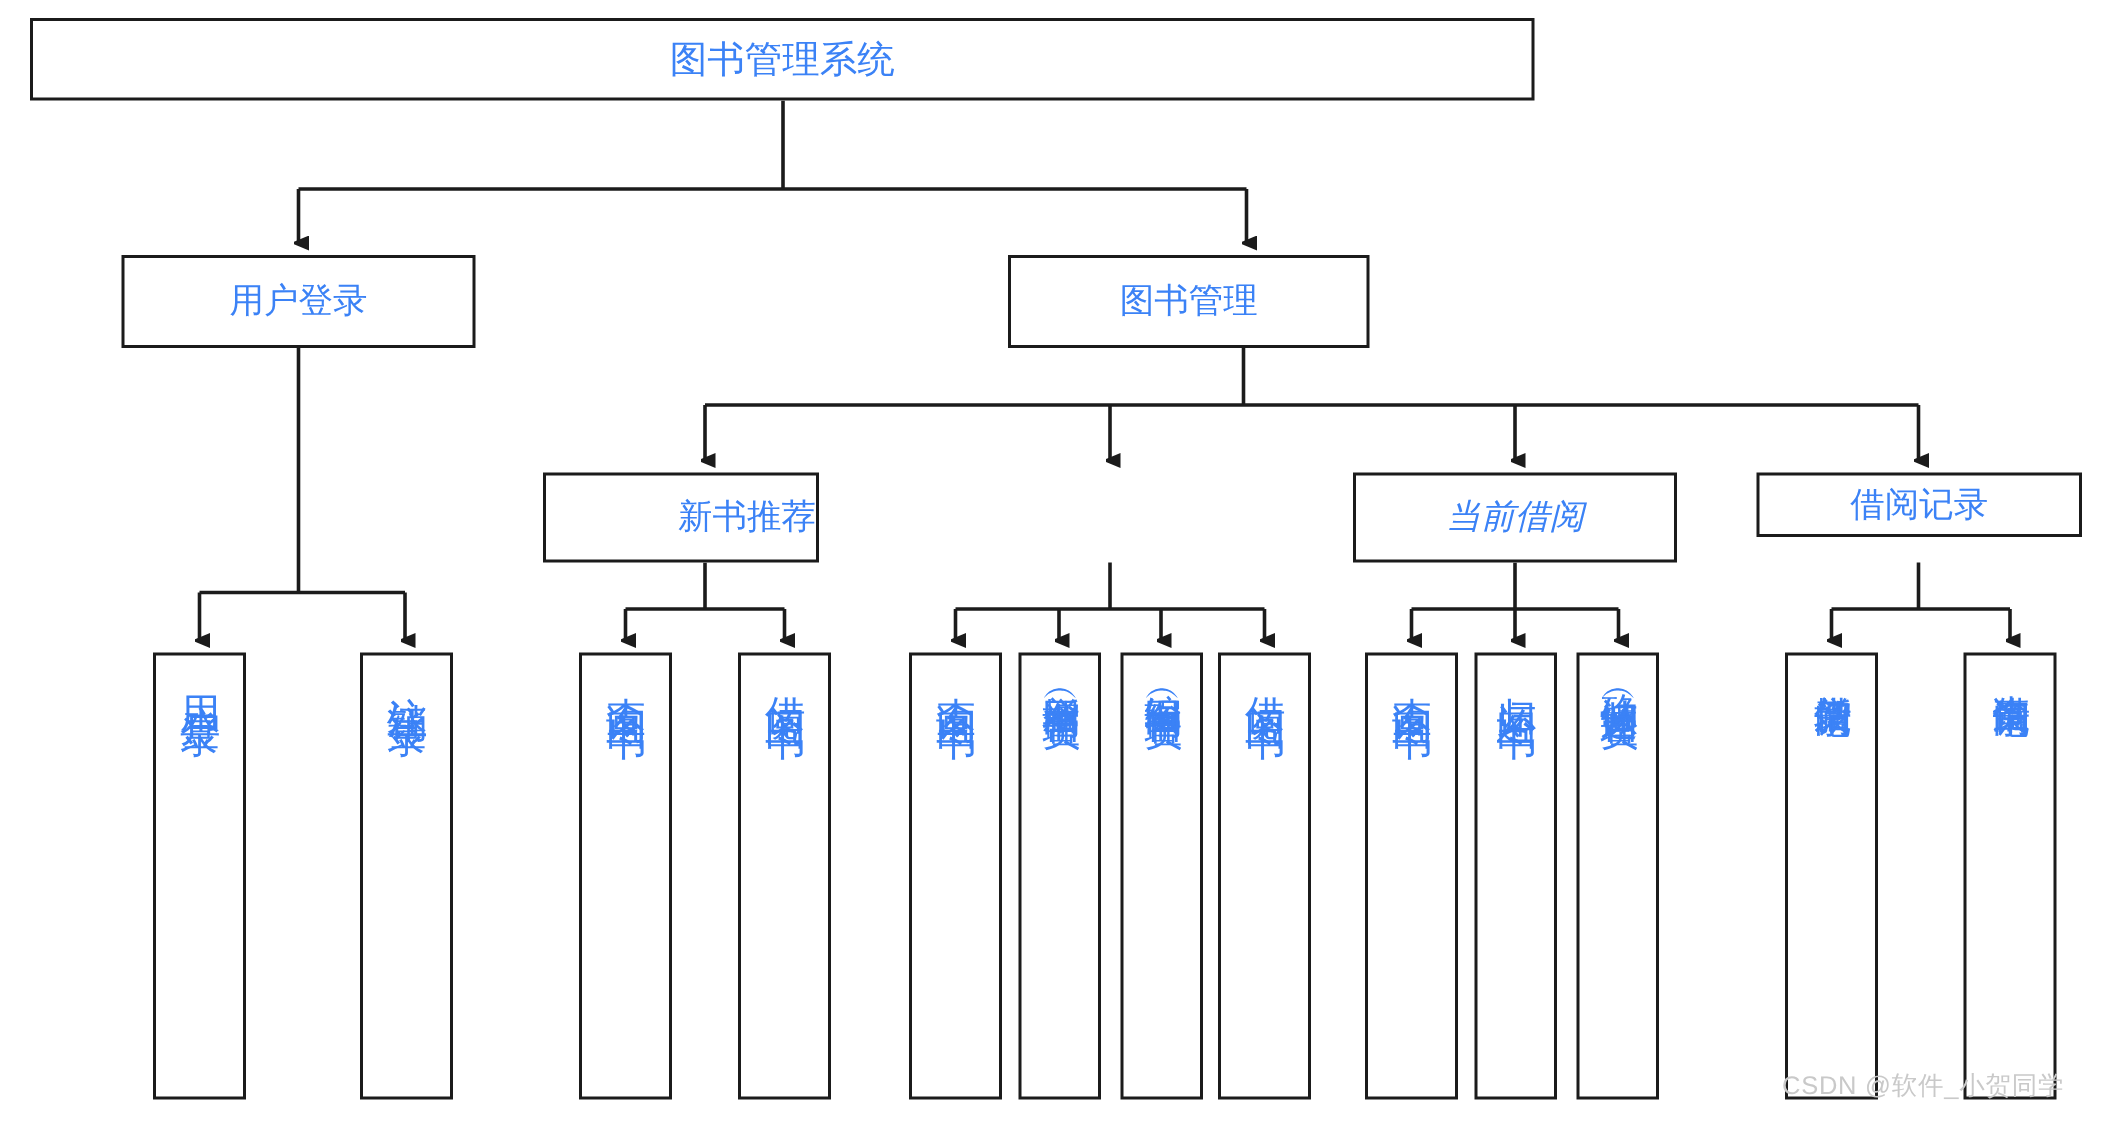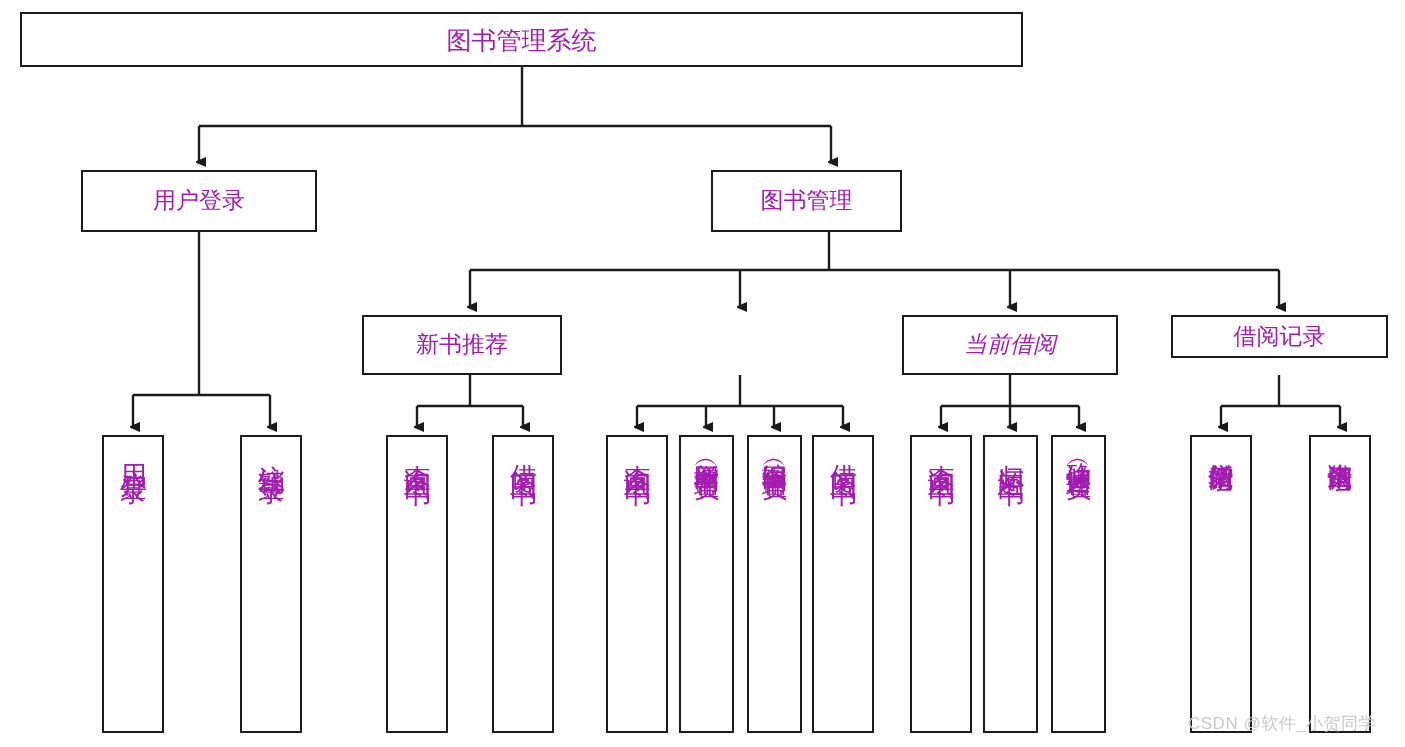--- a/index.html
+++ b/index.html
@@ -13,21 +13,21 @@
   svg#wires{position:absolute;left:0;top:0;width:1405px;height:747px;}
 
   .node{
     position:absolute;
     box-sizing:border-box;
     background:#ffffff;
     border:2px solid #1b1b1b;
     display:flex;
     align-items:center;
     justify-content:center;
-    color:#a21caf;
+    color:#3b82f6;
   }
   .node .lbl{
     display:block;
     text-align:center;
     line-height:1.12;
     white-space:nowrap;
   }
 
   
   .n-root{font-size:25px;}
@@ -118,25 +118,25 @@
     </g>
   </svg>
 
   <div class="node n-root" style="left:20px;top:12px;width:1003px;height:55px;">
     <span class="lbl">图书管理系统</span>
   </div>
 
   <div class="node n-l2" style="left:81px;top:170px;width:236px;height:62px;">
     <span class="lbl">用户登录</span>
   </div>
-  <div class="node n-l2" style="left:711px;top:170px;width:191px;height:62px;">
+  <div class="node n-l2" style="left:672px;top:170px;width:241px;height:62px;">
     <span class="lbl">图书管理</span>
   </div>
 
-  <div class="node n-l3" style="left:362px;top:315px;width:200px;height:60px;">
+  <div class="node n-l3" style="left:362px;top:315px;width:184px;height:60px;justify-content:flex-end;">
     <span class="lbl">新书推荐</span>
   </div>
   <div class="node n-l3" style="left:902px;top:315px;width:216px;height:60px;font-style:italic;">
     <span class="lbl">当前借阅</span>
   </div>
   <div class="node n-l3" style="left:1171px;top:315px;width:217px;height:43px;justify-content:center;">
     <span class="lbl">借阅记录</span>
   </div>
 
   <div class="node leaf" style="left:102px;top:435px;width:62px;height:298px;">

